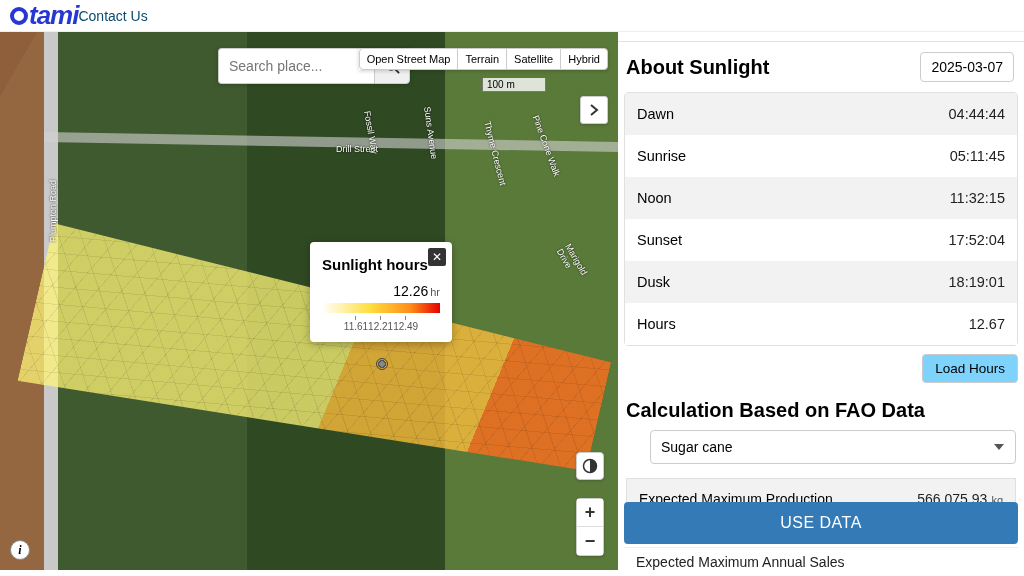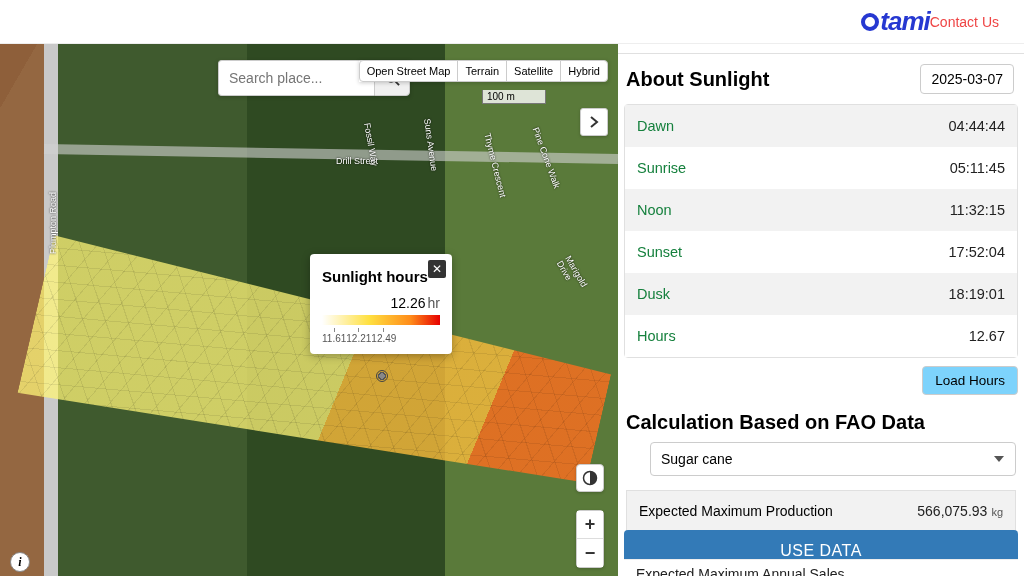--- a/index.html
+++ b/index.html
@@ -1,21 +1,21 @@
 <!DOCTYPE html>
 <html><head>
 <meta charset="utf-8">
 <style>
   * { box-sizing: border-box; margin: 0; padding: 0; }
   html, body { width: 1024px; height: 576px; font-family: -apple-system, BlinkMacSystemFont, "Segoe UI", Arial, sans-serif; overflow: hidden; background:#fff; }
   
-  .header { height: 44px; border-bottom: 1px solid #eee; display:flex; align-items:center; justify-content:flex-end; padding:0 25px 0 10px; }
+  .header { height: 32px; border-bottom: 1px solid #eee; display:flex; align-items:center; justify-content:flex-start; padding:0 19px 0 10px; }
   .logo { font-weight:900; font-style:italic; font-size:26px; color:#2638d1; display:flex; align-items:center; gap:0; letter-spacing:-1px;}
   .logo .o { width:18px; height:18px; border:4px solid #2638d1; border-radius:50%; display:inline-block; margin-right:1px;}
-  .contact { color:#ef4444; font-size:14px; cursor:pointer;}
+  .contact { color:#0c4a6e; font-size:14px; cursor:pointer;}
   
   .main { display:flex; height: calc(576px - 38px); }
   .map-pane { width:618px; position:relative; overflow:hidden; background:#5a6b4a;}
   .right-pane { flex:1; background:#fff; position:relative; overflow:hidden;}
 
   
   .bg-grass { position:absolute; inset:0; background:
     linear-gradient(120deg, rgba(90,60,40,0.6) 0 4%, transparent 4%),
     linear-gradient(90deg, #7a6a4f 0 8%, #3f5a2e 8% 40%, #2f4a22 40% 72%, #5a7a3a 72% 100%);
   }
@@ -44,56 +44,56 @@
   .layer-btn:first-child{ border-radius:4px 0 0 4px; margin-left:0;}
   .layer-btn:last-child{ border-radius:0 4px 4px 0;}
   
   .scale { position:absolute; top:46px; right:72px; background:rgba(255,255,255,0.8); font-size:10px; padding:1px 4px; border:1px solid #777; border-top:none; width:64px; text-align:left;}
   .side-arrow { position:absolute; top:64px; right:10px; width:28px; height:28px; background:#fff; border:1px solid #ccc; border-radius:3px; display:flex; align-items:center; justify-content:center; cursor:pointer; box-shadow:0 1px 3px rgba(0,0,0,.2);}
   
   .popup { position:absolute; left:310px; top:210px; width:142px; background:#fff; border-radius:4px; box-shadow:0 2px 8px rgba(0,0,0,0.3); padding:14px 12px 10px;}
   .popup-close { position:absolute; top:6px; right:6px; width:18px; height:18px; background:#333; color:#fff; font-size:12px; line-height:18px; text-align:center; border-radius:2px; cursor:pointer;}
   .popup h3 { font-size:15px; font-weight:600; margin-bottom:10px;}
   .popup-val { text-align:right; font-size:14px;}
-  .popup-val .unit{ font-size:14px; color:#555; margin-left:2px;}
+  .popup-val .unit{ font-size:11px; color:#555; margin-left:2px;}
   .grad { height:10px; margin-top:4px; background:linear-gradient(90deg,#fff 0%,#ffe040 40%,#ff8c1a 75%,#e60000 100%); position:relative;}
-  .ticks { display:flex; justify-content:flex-start; font-size:10px; color:#555; margin-top:3px;}
+  .ticks { display:flex; justify-content:center; font-size:10px; color:#555; margin-top:3px;}
   .ticks span::before { content:""; display:block; width:1px; height:4px; background:#888; margin:0 auto 1px;}
   .pin { position:absolute; left:376px; top:326px; width:12px; height:12px; border-radius:50%; background:radial-gradient(circle,#888 0 40%,#555 40% 60%, transparent 60%); border:1px solid #444;}
 
   
   .contrast-btn { position:absolute; right:14px; top:420px; width:28px; height:28px; background:#fff; border:1px solid #ccc; border-radius:4px; display:flex; align-items:center; justify-content:center; cursor:pointer; box-shadow:0 1px 3px rgba(0,0,0,.2);}
   .zoom-group { position:absolute; right:14px; top:466px; width:28px; background:#fff; border:1px solid #ccc; border-radius:4px; box-shadow:0 1px 3px rgba(0,0,0,.2);}
   .zoom-group button { width:100%; height:28px; background:#fff; border:none; font-size:18px; font-weight:bold; cursor:pointer; color:#333;}
   .zoom-group button:first-child { border-bottom:1px solid #ddd;}
   .info-btn { position:absolute; left:10px; bottom:10px; width:20px; height:20px; border-radius:50%; background:#fff; border:1px solid #888; font-size:12px; font-weight:bold; font-family:serif; font-style:italic; display:flex; align-items:center; justify-content:center; cursor:pointer;}
 
   
   .empty-row { height:10px; border-bottom:1px solid #e0e0e0; background:#fff;}
   .section-head { display:flex; justify-content:space-between; align-items:center; padding:10px 10px 10px 8px;}
   .section-head h2 { font-size:20px; font-weight:700;}
   .date-box { border:1px solid #ccc; border-radius:4px; padding:6px 10px; font-size:14px; background:#fff; cursor:pointer;}
   .sun-table { border:1px solid #e0e0e0; border-radius:4px; margin:0 6px;}
   .sun-row { display:flex; justify-content:space-between; padding:13px 12px; font-size:14.5px;}
   .sun-row:nth-child(odd){ background:#f2f2f2;}
   .sun-row:nth-child(even){ background:#fff;}
-  .sun-row .k{ color:#15803d;}
+  .sun-row .k{ color:#000000;}
   .sun-row .v{ color:#222;}
   .load-row { text-align:right; padding:8px 6px;}
   .load-btn { background:#7dd3fc; border:1px solid #ccc; border-radius:4px; padding:6px 12px; font-size:13.5px; cursor:pointer;}
   .section2 { padding:8px 8px 0;}
   .section2 h2 { font-size:20px; font-weight:700; margin-bottom:8px;}
   .crop-select { width:100%; border:1px solid #ccc; border-radius:4px; padding:8px 10px; font-size:14px; background:#fff; appearance:none; cursor:pointer; position:relative;}
   .select-wrap{ position:relative;margin-left:24px;}
   .select-wrap::after{ content:""; position:absolute; right:12px; top:50%; width:0;height:0; border-left:5px solid transparent; border-right:5px solid transparent; border-top:6px solid #555; transform:translateY(-50%); pointer-events:none;}
   .calc-table { margin-top:14px; border:1px solid #e0e0e0;}
   .calc-row { display:flex; justify-content:space-between; padding:12px 12px; font-size:14px; background:#f2f2f2;}
   .calc-row .v { color:#222;}
   .calc-row .unit { font-size:11px; color:#555; margin-left:4px;}
-  .use-data-btn { position:absolute; left:6px; right:6px; bottom:10px; height:42px; background:#337ab7; color:#fff; border:none; border-radius:4px; font-size:16px; letter-spacing:.5px; cursor:pointer;}
+  .use-data-btn { position:absolute; left:6px; right:6px; bottom:26px; height:42px; background:#337ab7; color:#fff; border:none; border-radius:4px; font-size:16px; letter-spacing:.5px; cursor:pointer;}
   .calc-row2 { position:absolute; left:6px; right:6px; bottom:0; padding:6px 12px 0; font-size:14px; background:#fff; color:#222; border-top:1px solid #eee;}
   svg{display:block;}
 </style>
 </head>
 <body>
 
 <div class="header">
   <div class="logo">
     <span class="o"></span>
       <span>tami</span>

